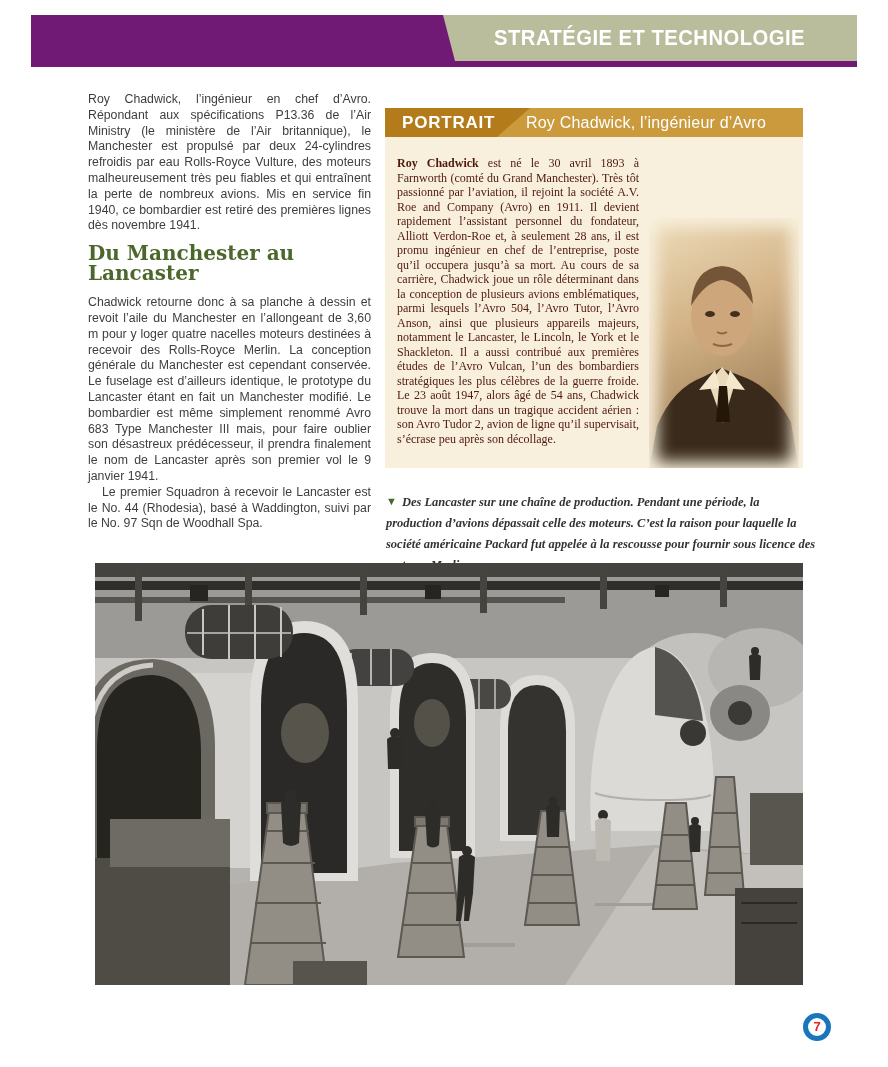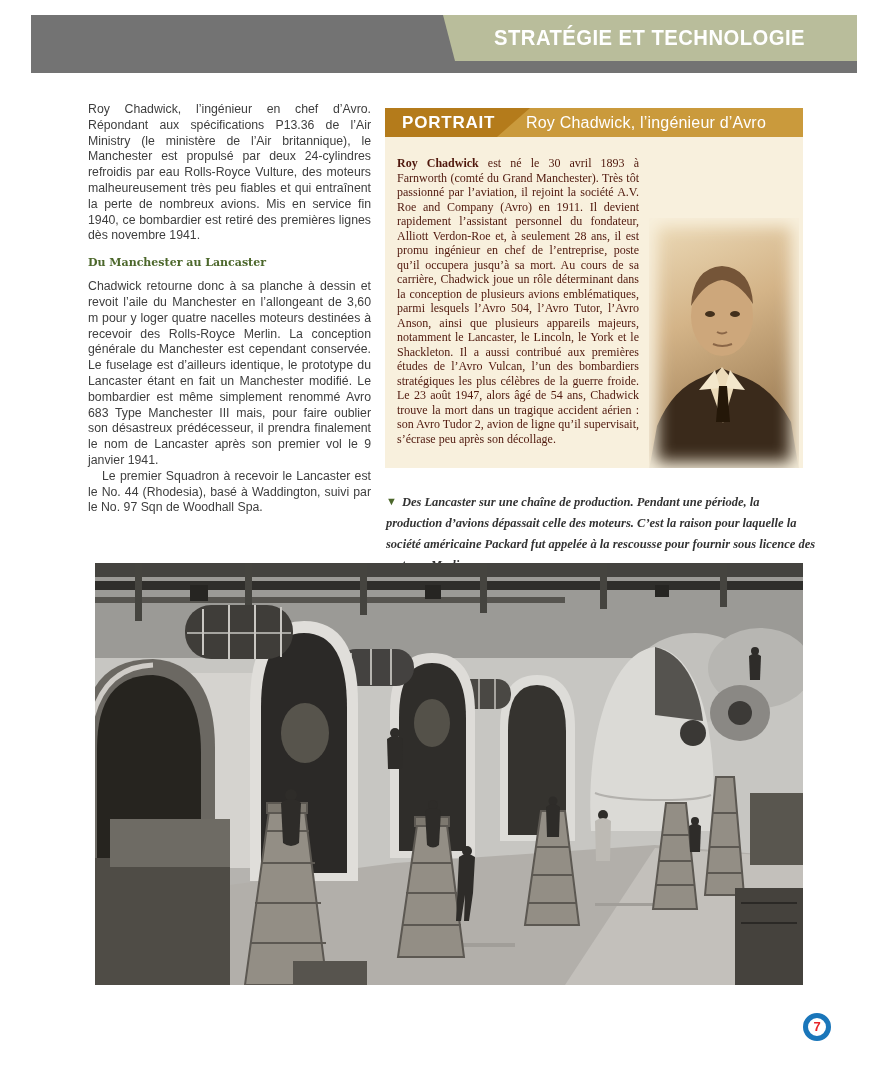--- a/index.html
+++ b/index.html
@@ -5,45 +5,45 @@
   * { margin:0; padding:0; box-sizing:border-box; }
   html,body { background:#ffffff; }
   .page {
     position:relative; width:888px; height:1067px; margin:0 auto;
     background:#ffffff; overflow:hidden;
     font-family:"Liberation Sans", sans-serif;
   }
 
   
   .topbar {
-    position:absolute; left:31px; top:15px; width:826px; height:58px;
-    background:#737373;
+    position:absolute; left:31px; top:15px; width:826px; height:52px;
+    background:#701a75;
   }
   .topbar-light {
     position:absolute; inset:0;
     background:#b9bd9b;
     clip-path:polygon(412px 0, 826px 0, 826px 46px, 424px 46px);
   }
   .topbar-title {
     position:absolute; right:52px; top:0; height:46px; line-height:46px;
     color:#ffffff; font-size:22px; font-weight:700; letter-spacing:0.5px;
     transform:scaleX(0.92); transform-origin:100% 50%;
     white-space:nowrap;
   }
 
   
   .col-left {
-    position:absolute; left:88px; top:102px; width:283px;
+    position:absolute; left:88px; top:92px; width:283px;
     font-size:12.3px; line-height:15.8px; color:#3e3e3e;
     text-align:justify;
   }
   .col-left .section-heading {
     font-family:"DejaVu Serif", serif;
-    font-size:11px; line-height:20px; font-weight:700; color:#4c672b;
-    margin:9px 0 6px 0; text-align:left;
+    font-size:20px; line-height:20px; font-weight:700; color:#4c672b;
+    margin:9px 0 12px 0; text-align:left;
   }
   .col-left p.indent { text-indent:14px; }
 
   
   .portrait {
     position:absolute; left:385px; top:108px; width:418px; height:360px;
   }
   .portrait-header {
     position:absolute; left:0; top:0; right:0; height:29px;
     background:#ca9a3c;

